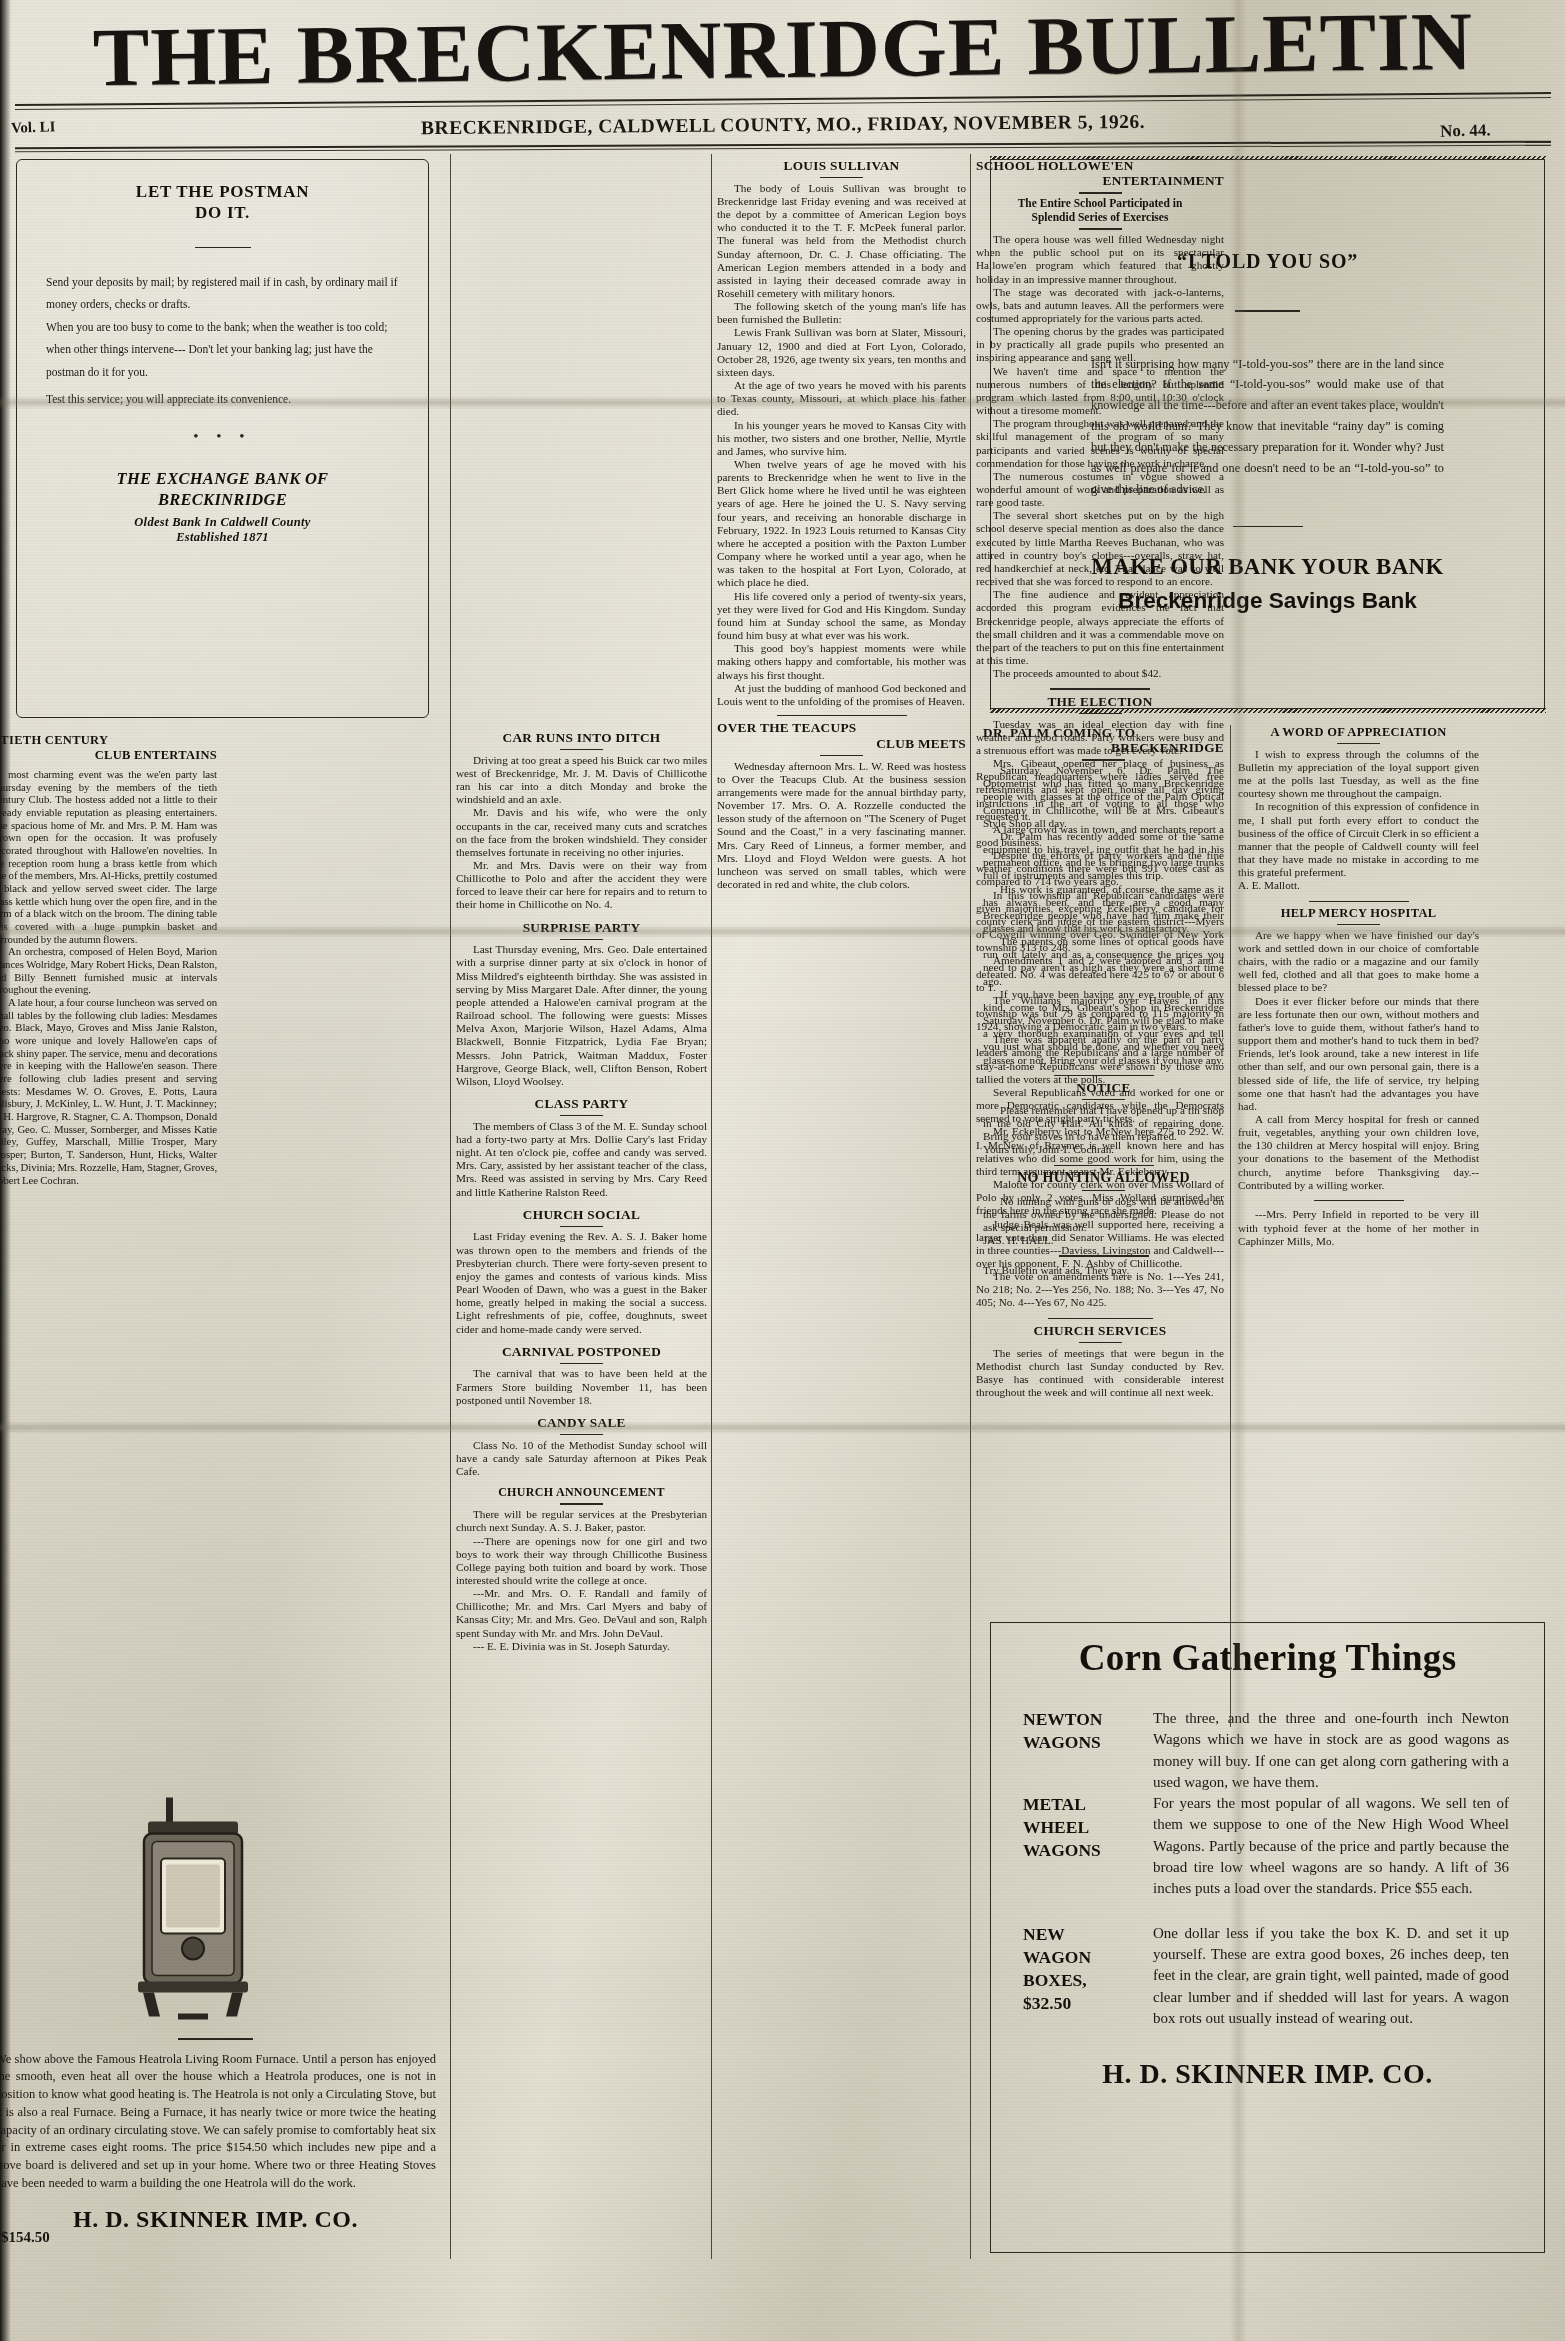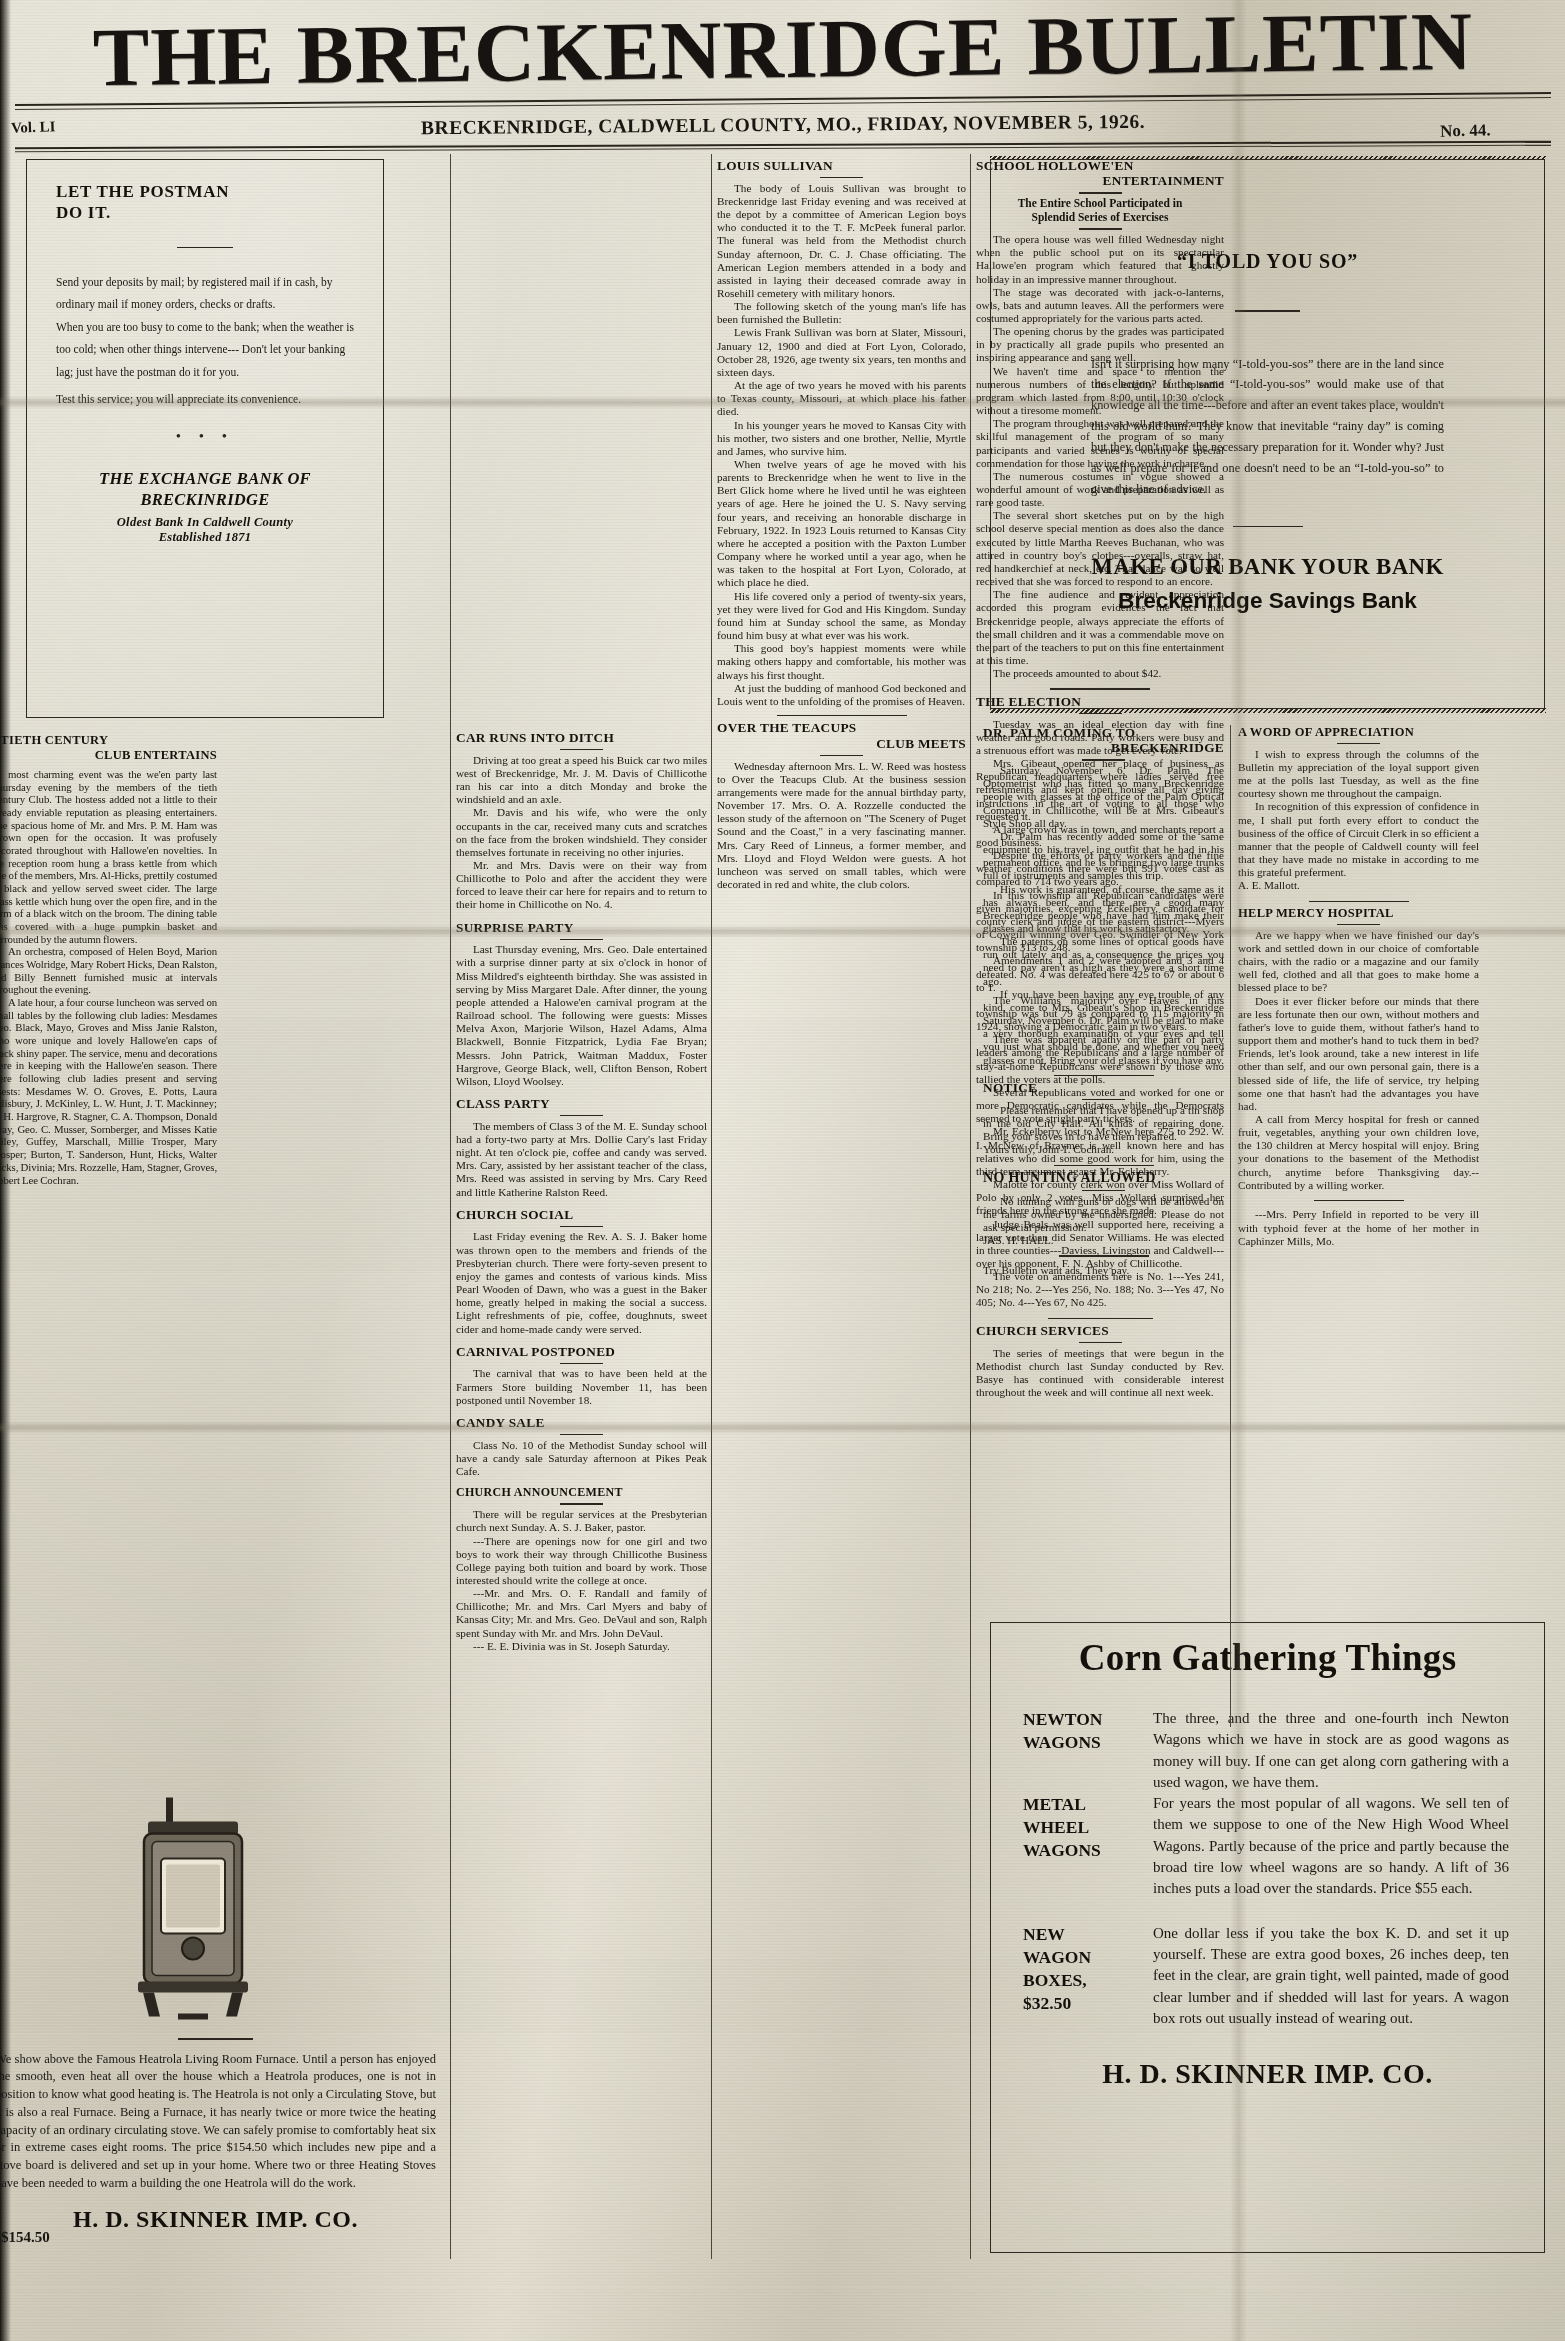--- a/index.html
+++ b/index.html
@@ -45,21 +45,21 @@
   .mast-rule3{position:absolute;left:15px;right:15px;top:144px;height:1.5px;background:#2a261e;transform:rotate(-0.25deg);}
   .mast-rule4{position:absolute;left:15px;right:15px;top:148px;height:1px;background:#3a352b;transform:rotate(-0.25deg);}
 
   
   #cols{position:absolute;left:0;top:154px;width:1566px;height:2185px;z-index:12;}
   .col{position:absolute;top:0;box-sizing:border-box;}
   .vrule{position:absolute;top:0;width:1px;background:#4b463a;z-index:11;}
 
   
   .hd{font-family:"Liberation Serif",serif;font-weight:bold;color:#15120d;
-     font-size:13.3px;letter-spacing:0.3px;line-height:1.16;text-align:left;}
+     font-size:13.3px;letter-spacing:0.3px;line-height:1.16;text-align:center;}
   .hd.l{text-align:left;}
   .hd.r{text-align:right;}
   .hd2{font-size:11.5px;font-weight:bold;text-align:center;line-height:1.2;color:#15120d;}
   .dash{width:60px;height:1.5px;background:#2b2720;margin:4.5px auto 4.5px auto;}
   .dash.sm{width:43px;height:1.3px;margin:3.5px auto 3.5px;}
   p.bt{margin:0;font-family:"Liberation Serif",serif;font-size:11.2px;line-height:1.175;
      text-align:justify;color:#1b1813;text-indent:17px;hyphens:none;
      -webkit-font-smoothing:none;}
   p.bt.ni{text-indent:0;}
   p.bt.rt{text-align:left;text-indent:0;}
@@ -96,21 +96,21 @@
     <div class="mast-rule4"></div>
   </div>
 
   <div id="cols">
     <div class="vrule" style="left:450px;height:2105px;"></div>
     <div class="vrule" style="left:711px;height:2105px;"></div>
     <div class="vrule" style="left:970px;height:2105px;"></div>
     <div class="vrule" style="left:1230px;top:571px;height:1002px;"></div>
 
     <div class="col" style="left:15px;width:431px;">
-      <div class="adbox" style="left:11px;top:5px;width:358px;height:559px;border-width:1.5px;">
+      <div class="adbox" style="left:1px;top:5px;width:413px;height:559px;border-width:1.5px;border-radius:6px;">
         <div style="padding:21px 29px 0 29px;">
           <div class="hd" style="font-size:17px;letter-spacing:0.7px;line-height:1.25;">LET THE POSTMAN</div>
           <div class="hd" style="font-size:17px;letter-spacing:0.7px;line-height:1.25;">DO IT.</div>
           <div class="dash" style="margin:23px auto 23px;width:56px;"></div>
           <p class="bt" style="font-size:11.5px;line-height:1.95;text-indent:0;text-align:left;margin-top:5px;">Send your deposits by mail; by registered mail if in cash, by ordinary mail if money orders, checks or drafts.</p>
           <p class="bt" style="font-size:11.5px;line-height:1.95;text-indent:0;text-align:left;">When you are too busy to come to the bank; when the weather is too cold; when other things intervene--- Don't let your banking lag; just have the postman do it for you.</p>
           <p class="bt" style="font-size:11.5px;line-height:1.95;text-indent:0;text-align:left;margin-top:5px;">Test this service; you will appreciate its convenience.</p>
           <div class="dots" style="margin-top:17px;">• • •</div>
           <div class="bank-ad-title" style="font-size:16.5px;margin-top:23px;line-height:1.3;">THE EXCHANGE BANK OF</div>
           <div class="bank-ad-title" style="font-size:16.5px;line-height:1.3;">BRECKINRIDGE</div>

